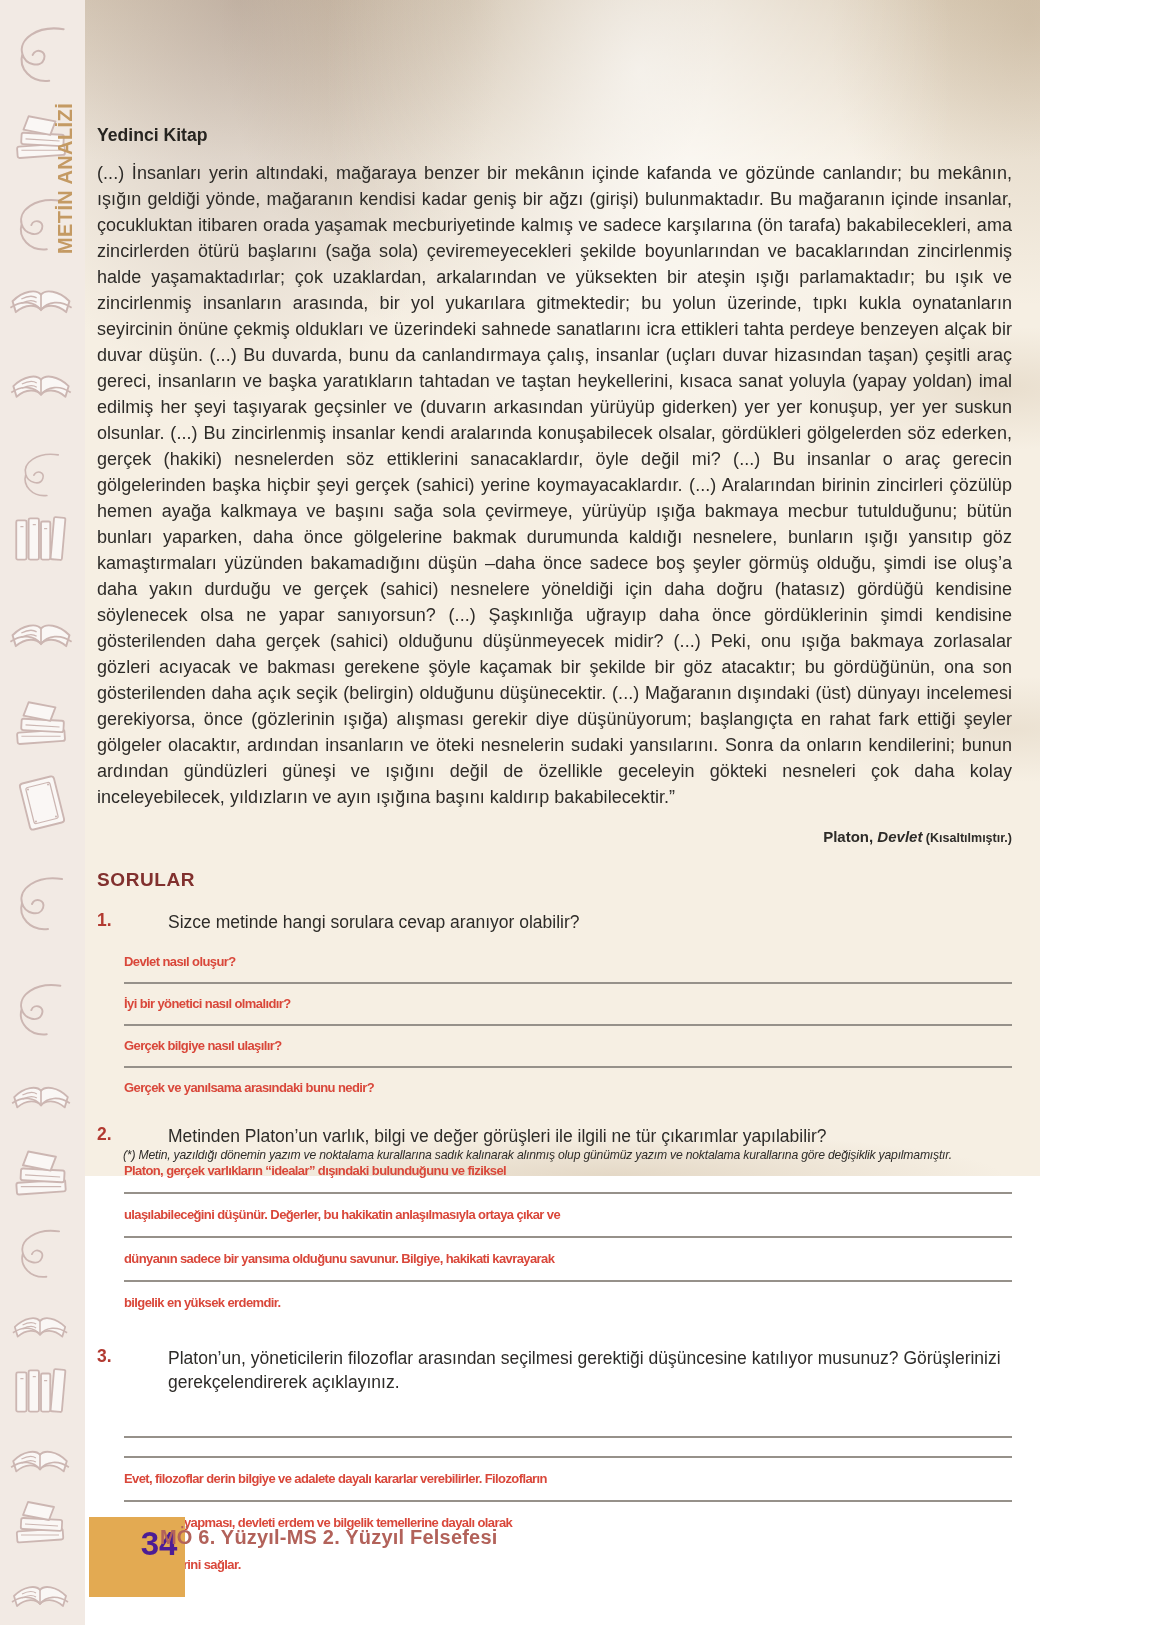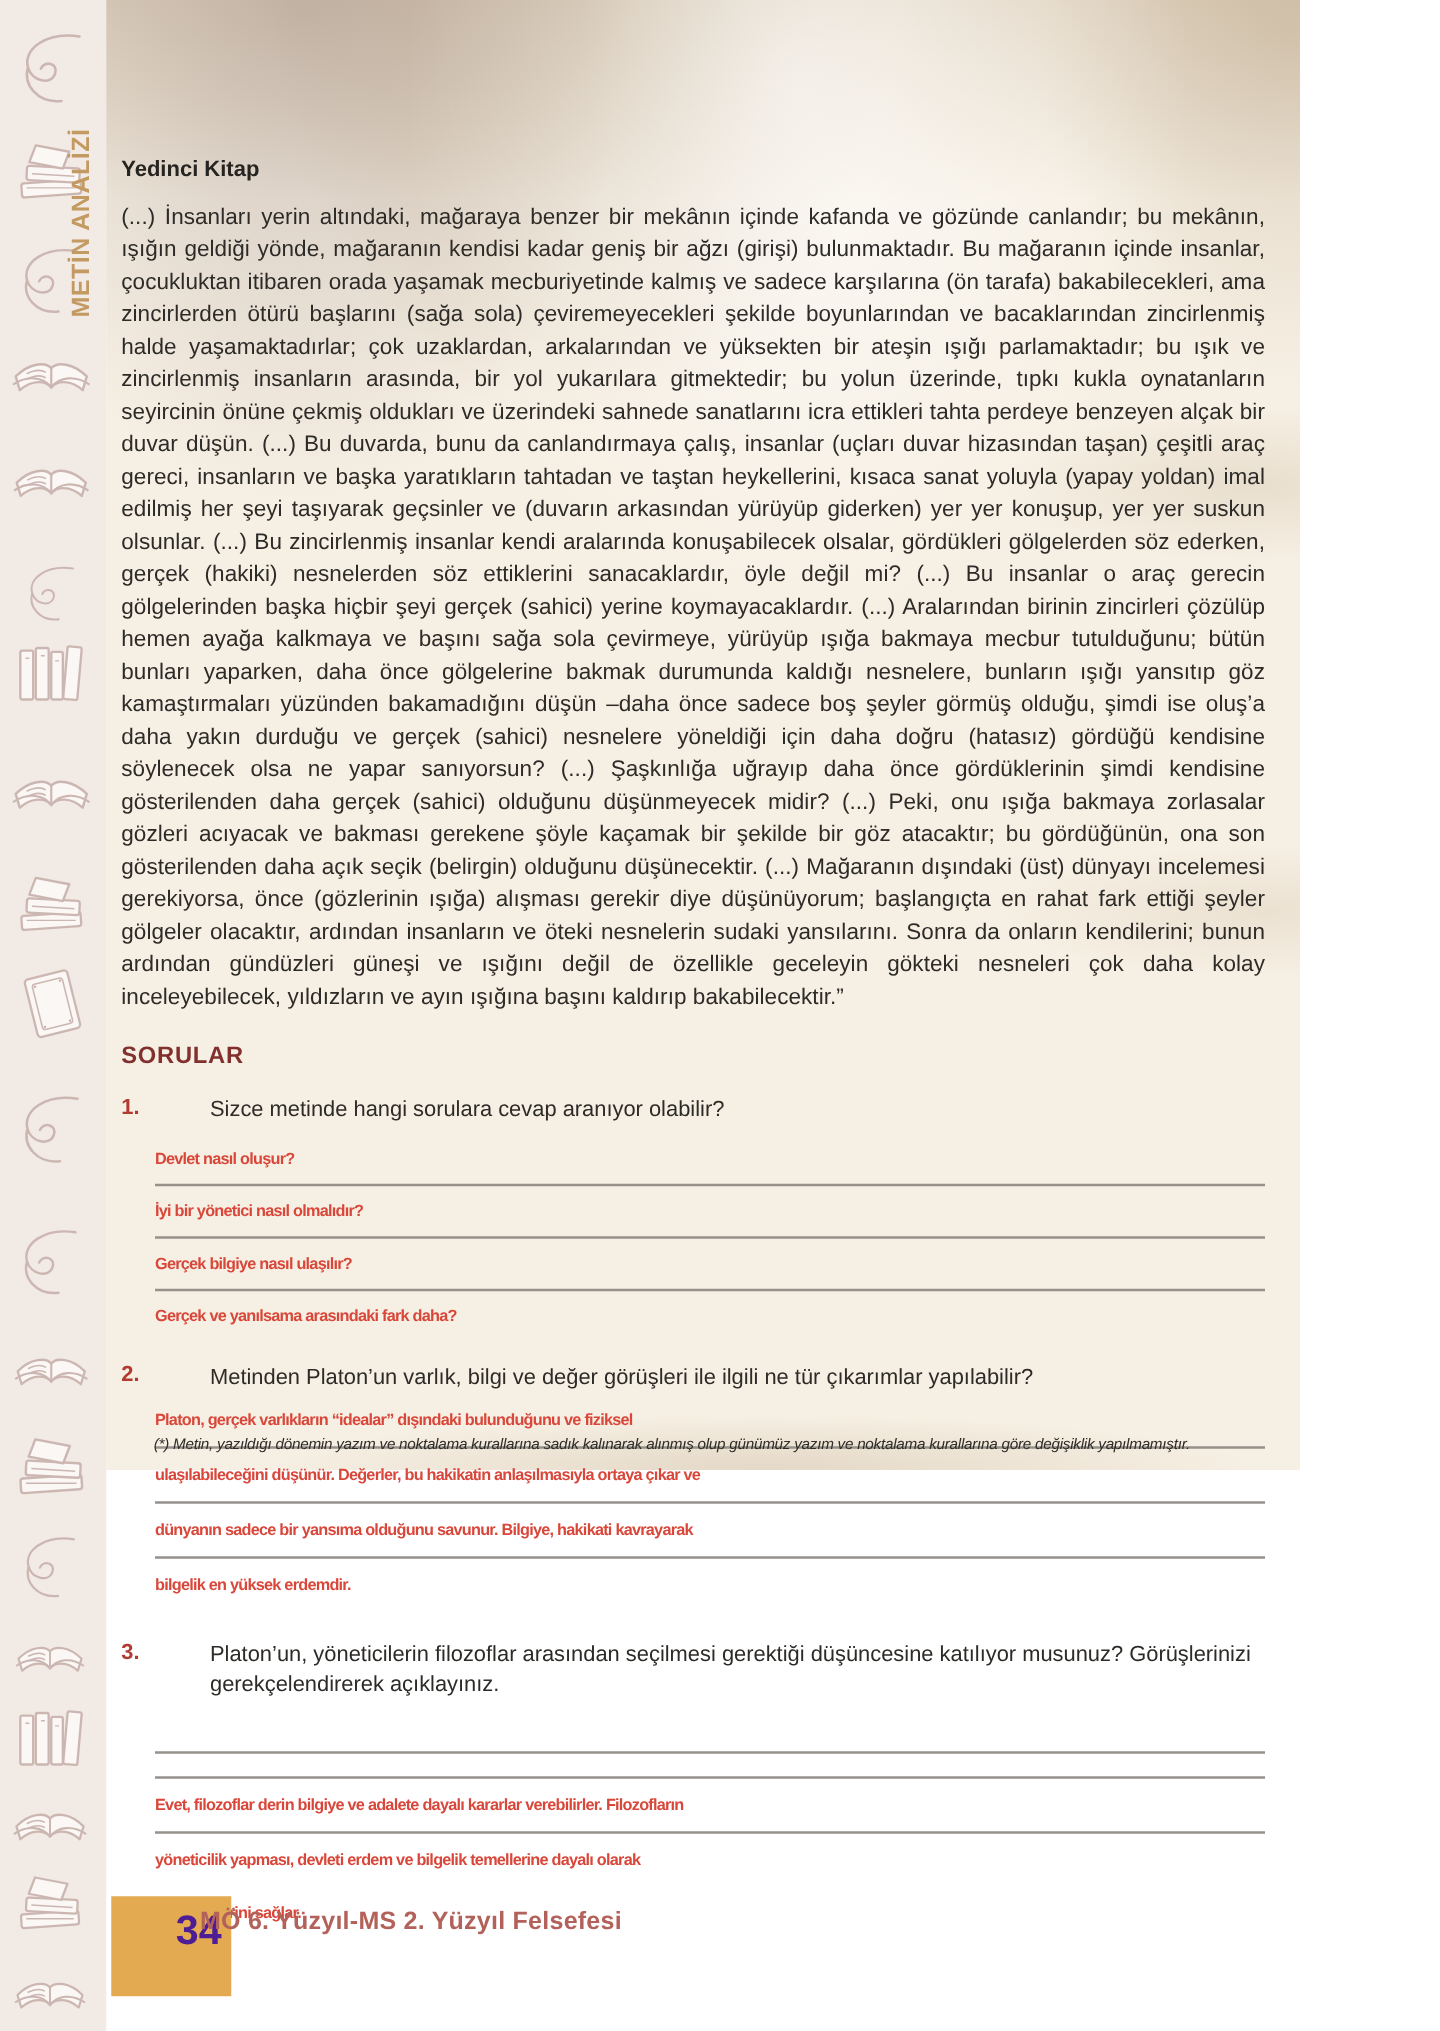--- a/index.html
+++ b/index.html
@@ -185,31 +185,34 @@
       </svg>
     <div class="sidebar-label">METİN ANALİZİ</div>
   </aside>
 
   <main class="paper">
 
     <h2 class="passage-title">Yedinci Kitap</h2>
 
     <p class="passage-body">(...) İnsanları yerin altındaki, mağaraya benzer bir mekânın içinde kafanda ve gözünde canlandır; bu mekânın, ışığın geldiği yönde, mağaranın kendisi kadar geniş bir ağzı (girişi) bulunmaktadır. Bu mağaranın içinde insanlar, çocukluktan itibaren orada yaşamak mecburiyetinde kalmış ve sadece karşılarına (ön tarafa) bakabilecekleri, ama zincirlerden ötürü başlarını (sağa sola) çeviremeyecekleri şekilde boyunlarından ve bacaklarından zincirlenmiş halde yaşamaktadırlar; çok uzaklardan, arkalarından ve yüksekten bir ateşin ışığı parlamaktadır; bu ışık ve zincirlenmiş insanların arasında, bir yol yukarılara gitmektedir; bu yolun üzerinde, tıpkı kukla oynatanların seyircinin önüne çekmiş oldukları ve üzerindeki sahnede sanatlarını icra ettikleri tahta perdeye benzeyen alçak bir duvar düşün. (...) Bu duvarda, bunu da canlandırmaya çalış, insanlar (uçları duvar hizasından taşan) çeşitli araç gereci, insanların ve başka yaratıkların tahtadan ve taştan heykellerini, kısaca sanat yoluyla (yapay yoldan) imal edilmiş her şeyi taşıyarak geçsinler ve (duvarın arkasından yürüyüp giderken) yer yer konuşup, yer yer suskun olsunlar. (...) Bu zincirlenmiş insanlar kendi aralarında konuşabilecek olsalar, gördükleri gölgelerden söz ederken, gerçek (hakiki) nesnelerden söz ettiklerini sanacaklardır, öyle değil mi? (...) Bu insanlar o araç gerecin gölgelerinden başka hiçbir şeyi gerçek (sahici) yerine koymayacaklardır. (...) Aralarından birinin zincirleri çözülüp hemen ayağa kalkmaya ve başını sağa sola çevirmeye, yürüyüp ışığa bakmaya mecbur tutulduğunu; bütün bunları yaparken, daha önce gölgelerine bakmak durumunda kaldığı nesnelere, bunların ışığı yansıtıp göz kamaştırmaları yüzünden bakamadığını düşün –daha önce sadece boş şeyler görmüş olduğu, şimdi ise oluş’a daha yakın durduğu ve gerçek (sahici) nesnelere yöneldiği için daha doğru (hatasız) gördüğü kendisine söylenecek olsa ne yapar sanıyorsun? (...) Şaşkınlığa uğrayıp daha önce gördüklerinin şimdi kendisine gösterilenden daha gerçek (sahici) olduğunu düşünmeyecek midir? (...) Peki, onu ışığa bakmaya zorlasalar gözleri acıyacak ve bakması gerekene şöyle kaçamak bir şekilde bir göz atacaktır; bu gördüğünün, ona son gösterilenden daha açık seçik (belirgin) olduğunu düşünecektir. (...) Mağaranın dışındaki (üst) dünyayı incelemesi gerekiyorsa, önce (gözlerinin ışığa) alışması gerekir diye düşünüyorum; başlangıçta en rahat fark ettiği şeyler gölgeler olacaktır, ardından insanların ve öteki nesnelerin sudaki yansılarını. Sonra da onların kendilerini; bunun ardından gündüzleri güneşi ve ışığını değil de özellikle geceleyin gökteki nesneleri çok daha kolay inceleyebilecek, yıldızların ve ayın ışığına başını kaldırıp bakabilecektir.”</p>
 
+    <div class="attribution">
+      <span>Platon, </span><span class="work">Devlet</span><span class="note"> (Kısaltılmıştır.)</span>
+    </div>
 
     <h3 class="sorular-heading">SORULAR</h3>
 
     <div class="question">
       <span class="q-num">1.</span>
       <div class="q-text">Sizce metinde hangi sorulara cevap aranıyor olabilir?</div>
       <div class="answers">
         <div class="ans">Devlet nasıl oluşur?</div>
         <div class="ans">İyi bir yönetici nasıl olmalıdır?</div>
         <div class="ans">Gerçek bilgiye nasıl ulaşılır?</div>
-        <div class="ans no-rule">Gerçek ve yanılsama arasındaki fark daha?</div>
+        <div class="ans no-rule">Gerçek ve yanılsama arasındaki bunu nedir?</div>
       </div>
     </div>
 
     <div class="question" style="margin-top:16px">
       <span class="q-num">2.</span>
       <div class="q-text">Metinden Platon’un varlık, bilgi ve değer görüşleri ile ilgili ne tür çıkarımlar yapılabilir?</div>
       <div class="answers answers-tall" style="margin-top:2px">
         <div class="ans">Platon, gerçek varlıkların “idealar” dışındaki bulunduğunu ve fiziksel</div>
         <div class="ans">ulaşılabileceğini düşünür. Değerler, bu hakikatin anlaşılmasıyla ortaya çıkar ve</div>
         <div class="ans">dünyanın sadece bir yansıma olduğunu savunur. Bilgiye, hakikati kavrayarak</div>

